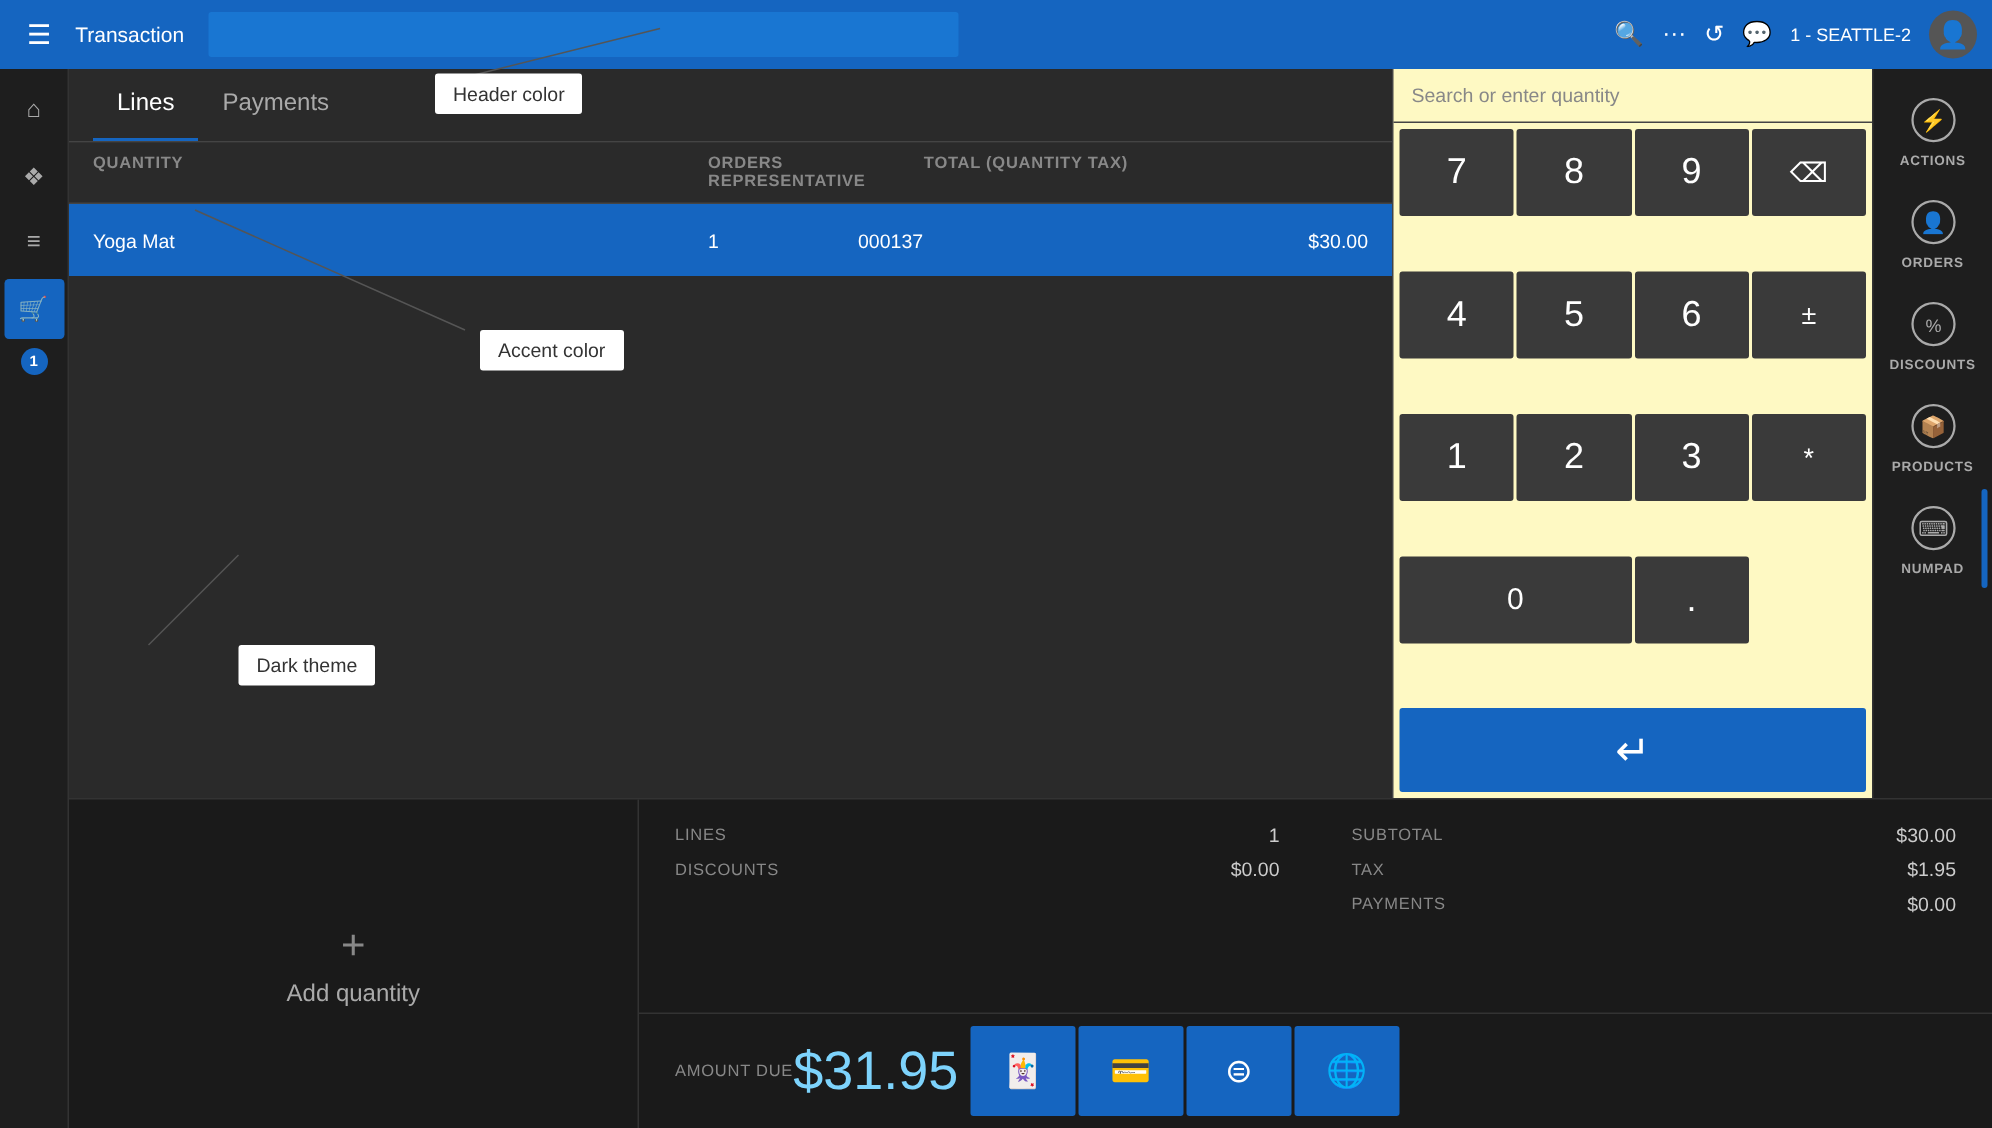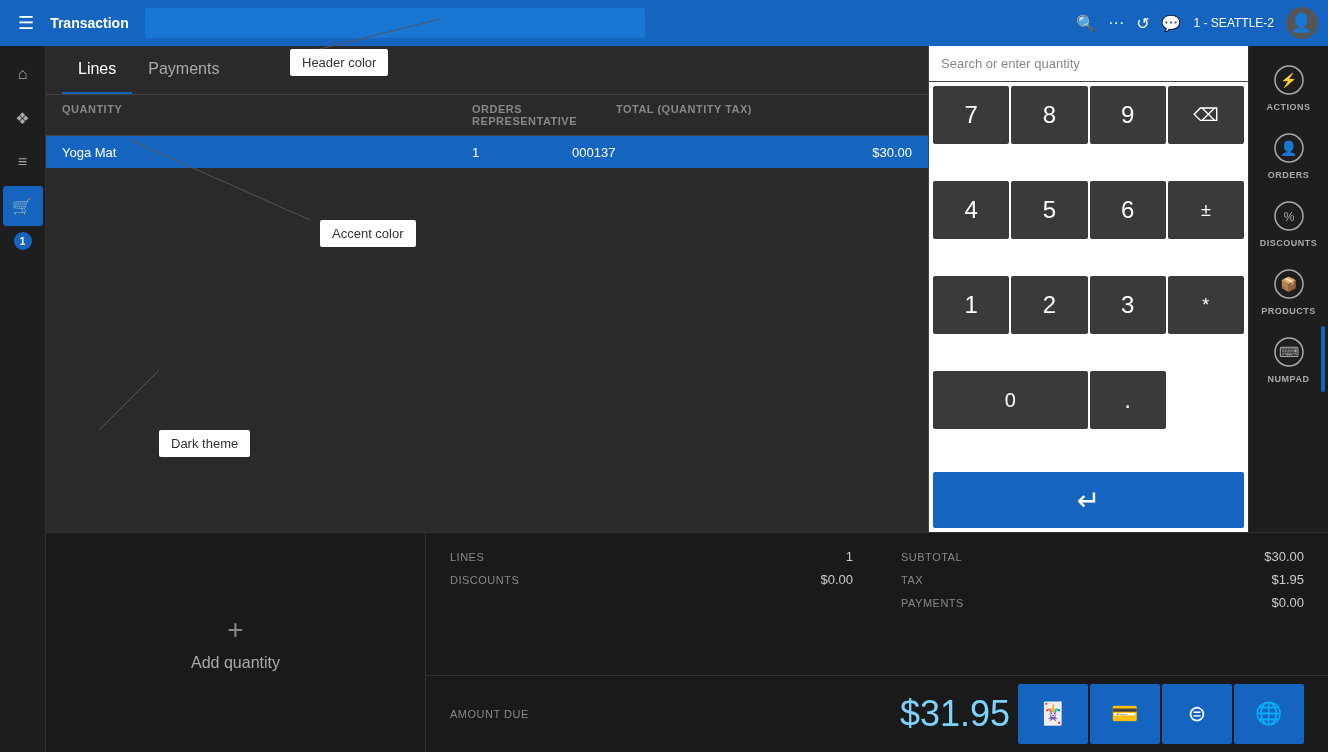--- a/index.html
+++ b/index.html
@@ -1,21 +1,21 @@
 <!DOCTYPE html>
 <html><head>
   <meta charset="utf-8">
   <style>
     * { box-sizing: border-box; margin: 0; padding: 0; }
     body { font-family: 'Segoe UI', Arial, sans-serif; background: #1a1a1a; color: #fff; width: 1328px; height: 752px; overflow: hidden; display: flex; flex-direction: column; }
 
     
     .top-bar { background: #1565c0; height: 46px; display: flex; align-items: center; padding: 0 10px; gap: 8px; flex-shrink: 0; }
     .top-bar-menu { color: #fff; font-size: 18px; cursor: pointer; padding: 4px 8px; }
-    .top-bar-title { color: #fff; font-size: 14px; font-weight: 700; flex: 0 0 auto; margin-right: 8px; }
+    .top-bar-title { color: #fff; font-size: 14px; font-weight: 400; flex: 0 0 auto; margin-right: 8px; }
     .top-bar-search { flex: 1; max-width: 500px; background: #1976d2; border: none; border-radius: 2px; color: #fff; height: 30px; padding: 0 10px; font-size: 13px; }
     .top-bar-search::placeholder { color: #90caf9; }
     .top-bar-actions { display: flex; align-items: center; gap: 12px; margin-left: auto; }
     .top-bar-icon { color: #fff; font-size: 16px; cursor: pointer; }
     .top-bar-user { color: #fff; font-size: 12px; }
     .avatar { width: 32px; height: 32px; border-radius: 50%; background: #555; overflow: hidden; display: flex; align-items: center; justify-content: center; }
 
     
     .main-layout { display: flex; flex: 1; overflow: hidden; }
 
@@ -36,27 +36,27 @@
 
     
     .tabs { display: flex; background: #2a2a2a; border-bottom: 1px solid #444; padding: 0 16px; flex-shrink: 0; }
     .tab { padding: 14px 16px; font-size: 16px; cursor: pointer; color: #aaa; border-bottom: 2px solid transparent; }
     .tab.active { color: #fff; border-bottom: 2px solid #1565c0; }
 
     
     .table-area { flex: 1; overflow: hidden; display: flex; flex-direction: column; }
     .table-header { display: grid; grid-template-columns: 1fr 100px 180px 160px; padding: 8px 16px; font-size: 11px; font-weight: 600; color: #888; letter-spacing: 0.5px; border-bottom: 1px solid #444; background: #2a2a2a; }
     .table-body { flex: 1; overflow-y: auto; }
-    .table-row { display: grid; grid-template-columns: 1fr 100px 180px 160px; padding: 0 16px; height: 32px; align-items: center; }
+    .table-row { display: grid; grid-template-columns: 1fr 100px 180px 160px; padding: 0 16px; height: 48px; align-items: center; }
     .table-row.selected { background: #1565c0; }
     .table-row .cell { font-size: 13px; }
     .table-row.selected .cell { color: #fff; }
 
     
-    .right-panel { width: 320px; flex-shrink: 0; background: #ffffff; display: flex; flex-direction: column; border-left: 1px solid #444; }
+    .right-panel { width: 320px; flex-shrink: 0; background: #fef9c3; display: flex; flex-direction: column; border-left: 1px solid #444; }
     .search-quantity { padding: 10px 12px; font-size: 13px; color: #888; border-bottom: 1px solid #444; }
     .numpad-grid { display: grid; grid-template-columns: repeat(4, 1fr); gap: 2px; padding: 4px; flex: 1; }
     .numpad-btn { background: #3a3a3a; border: none; color: #fff; font-size: 24px; cursor: pointer; display: flex; align-items: center; justify-content: center; height: 58px; border-radius: 2px; }
     .numpad-btn.wide { grid-column: span 2; font-size: 20px; }
     .numpad-enter { background: #1565c0; border: none; color: #fff; font-size: 28px; cursor: pointer; height: 56px; margin: 4px; border-radius: 2px; display: flex; align-items: center; justify-content: center; }
 
     
     .far-right-sidebar { width: 80px; background: #1e1e1e; display: flex; flex-direction: column; align-items: center; padding: 8px 0; gap: 2px; border-left: 1px solid #333; flex-shrink: 0; }
     .action-item { width: 72px; display: flex; flex-direction: column; align-items: center; justify-content: center; padding: 8px 4px; cursor: pointer; color: #ccc; font-size: 10px; gap: 4px; border-radius: 3px; position: relative; }
     .action-item .icon-circle { width: 36px; height: 36px; display: flex; align-items: center; justify-content: center; font-size: 18px; }
@@ -67,21 +67,21 @@
     .bottom-area { height: 220px; background: #1a1a1a; display: flex; border-top: 1px solid #333; flex-shrink: 0; }
     .customer-section { width: 380px; display: flex; flex-direction: column; align-items: center; justify-content: center; border-right: 1px solid #333; }
     .add-customer-btn { display: flex; flex-direction: column; align-items: center; gap: 8px; cursor: pointer; color: #aaa; }
     .plus-icon { font-size: 28px; color: #888; }
     .summary-row { display: flex; justify-content: space-between; align-items: center; }
     .summary-label { font-size: 11px; color: #888; letter-spacing: 0.5px; text-transform: uppercase; }
     .summary-value { font-size: 13px; color: #ccc; }
     .summary-right { display: flex; flex-direction: column; gap: 8px; flex: 1; }
     .summary-left { display: flex; flex-direction: column; gap: 8px; flex: 1; margin-right: 32px; }
     .summary-cols { display: flex; gap: 24px; }
-    .amount-due-row { display: flex; align-items: center; justify-content: space-between; padding: 8px 24px; border-top: 1px solid #333; }
+    .amount-due-row { display: flex; align-items: center; justify-content: flex-start; padding: 8px 24px; border-top: 1px solid #333; }
     .amount-due-label { font-size: 11px; color: #888; letter-spacing: 0.5px; text-transform: uppercase; }
     .amount-due-value { font-size: 36px; color: #7dd3fc; font-weight: 300; }
     .payment-buttons { display: flex; gap: 2px; }
     .pay-btn { width: 70px; height: 60px; background: #1565c0; border: none; color: #fff; font-size: 22px; cursor: pointer; display: flex; align-items: center; justify-content: center; border-radius: 2px; }
 
     
     .annotation { position: absolute; background: #fff; color: #333; padding: 6px 12px; border-radius: 2px; font-size: 13px; font-weight: 500; white-space: nowrap; z-index: 100; }
 
     .pos-container { position: relative; width: 1328px; height: 752px; display: flex; flex-direction: column; }
   </style>

